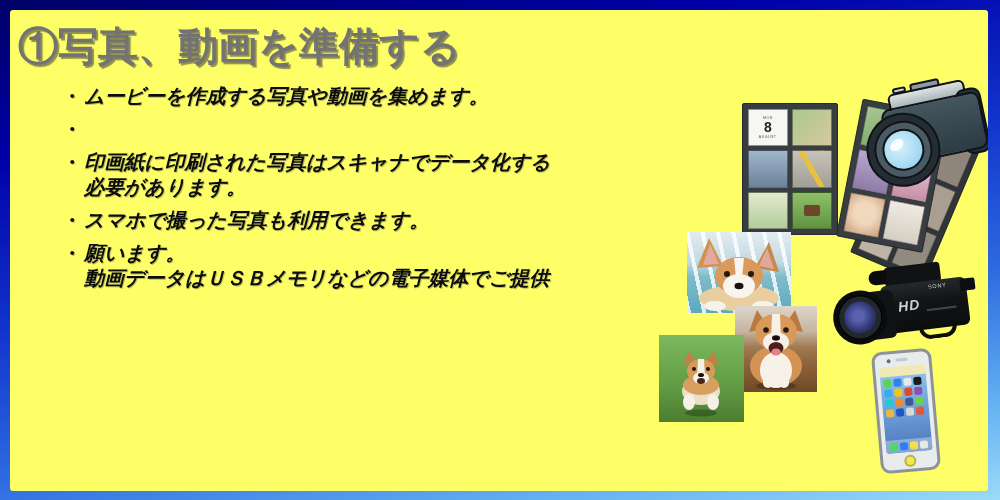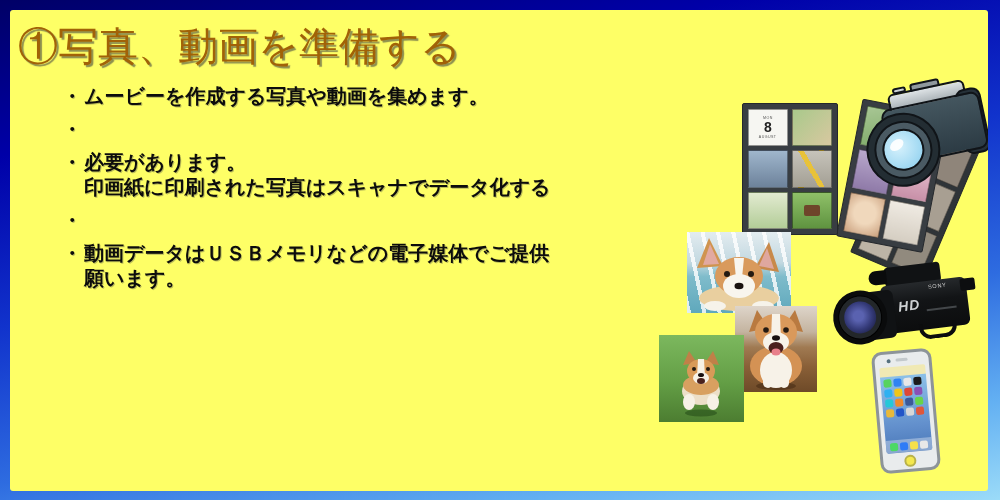--- a/index.html
+++ b/index.html
@@ -8,28 +8,28 @@
     font-family:"Liberation Sans",sans-serif;
     background:linear-gradient(168deg,#000066 0%,#0000a8 22%,#1133cc 46%,#2e6ce0 68%,#63b0f2 86%,#9bdbf8 100%);
   }
   .panel{
     position:absolute;left:10px;top:10px;width:978px;height:481px;
     background:#feff66;border-radius:3px;overflow:hidden;
   }
   
   .title{
     position:absolute;left:8px;top:13px;
-    font-size:40px;line-height:46px;font-weight:normal;color:#a16207;
+    font-size:40px;line-height:46px;font-weight:bold;color:#737373;
     text-shadow:2px 2px 1px rgba(5,5,50,.45);white-space:nowrap;
   }
   .bullets{position:absolute;left:52px;top:74px;width:580px;color:#0c0c0c;}
   .bullet{display:flex;margin-bottom:8px;font-size:20px;line-height:25px;font-weight:bold;
     text-shadow:1px 1px 0 rgba(70,70,70,.35);}
   .bullet .mark{width:22px;flex:0 0 22px;}
-  .bullet .line{display:block;white-space:nowrap;}
+  .bullet .line{display:block;white-space:nowrap;font-style:italic;}
   
   .art *{box-sizing:border-box;}
   .photo{position:absolute;overflow:hidden;}
   .photo svg{position:absolute;left:0;top:0;width:100%;height:100%;}
   
   .album-page{position:absolute;background:#383d42;border:1px solid #24282c;border-radius:2px;
     display:grid;grid-template-columns:1fr 1fr;grid-template-rows:1fr 1fr 1fr;gap:4px;padding:5px;}
   .album-page .cell{border:1px solid rgba(0,0,0,.4);border-radius:1px;position:relative;overflow:hidden;}
   .page1{left:732px;top:93px;width:96px;height:132px;z-index:5;}
   .page2{left:826px;top:86px;width:88px;height:140px;z-index:4;transform:rotate(11deg);transform-origin:0 100%;}
@@ -131,32 +131,35 @@
         <span>
           <span class="line">ムービーを作成する写真や動画を集めます。</span>
         </span>
       </div>
       <div class="bullet">
         <span class="mark">・</span>
       </div>
       <div class="bullet">
         <span class="mark">・</span>
         <span>
+          <span class="line">印画紙に印刷された写真はスキャナでデータ化する</span>
           <span class="line">必要があります。</span>
-          <span class="line">印画紙に印刷された写真はスキャナでデータ化する</span>
         </span>
       </div>
       <div class="bullet">
         <span class="mark">・</span>
-      </div>
-      <div class="bullet">
-        <span class="mark">・</span>
         <span>
+          <span class="line">スマホで撮った写真も利用できます。</span>
+        </span>
+      </div>
+      <div class="bullet">
+        <span class="mark">・</span>
+        <span>
+          <span class="line">願います。</span>
           <span class="line">動画データはＵＳＢメモリなどの電子媒体でご提供</span>
-          <span class="line">願います。</span>
         </span>
       </div>
     </div>
 
     <div class="art">
 
       <div class="album-page page3">
         <div class="cell"></div>
           <div class="cell"></div>
         <div class="cell"></div>

